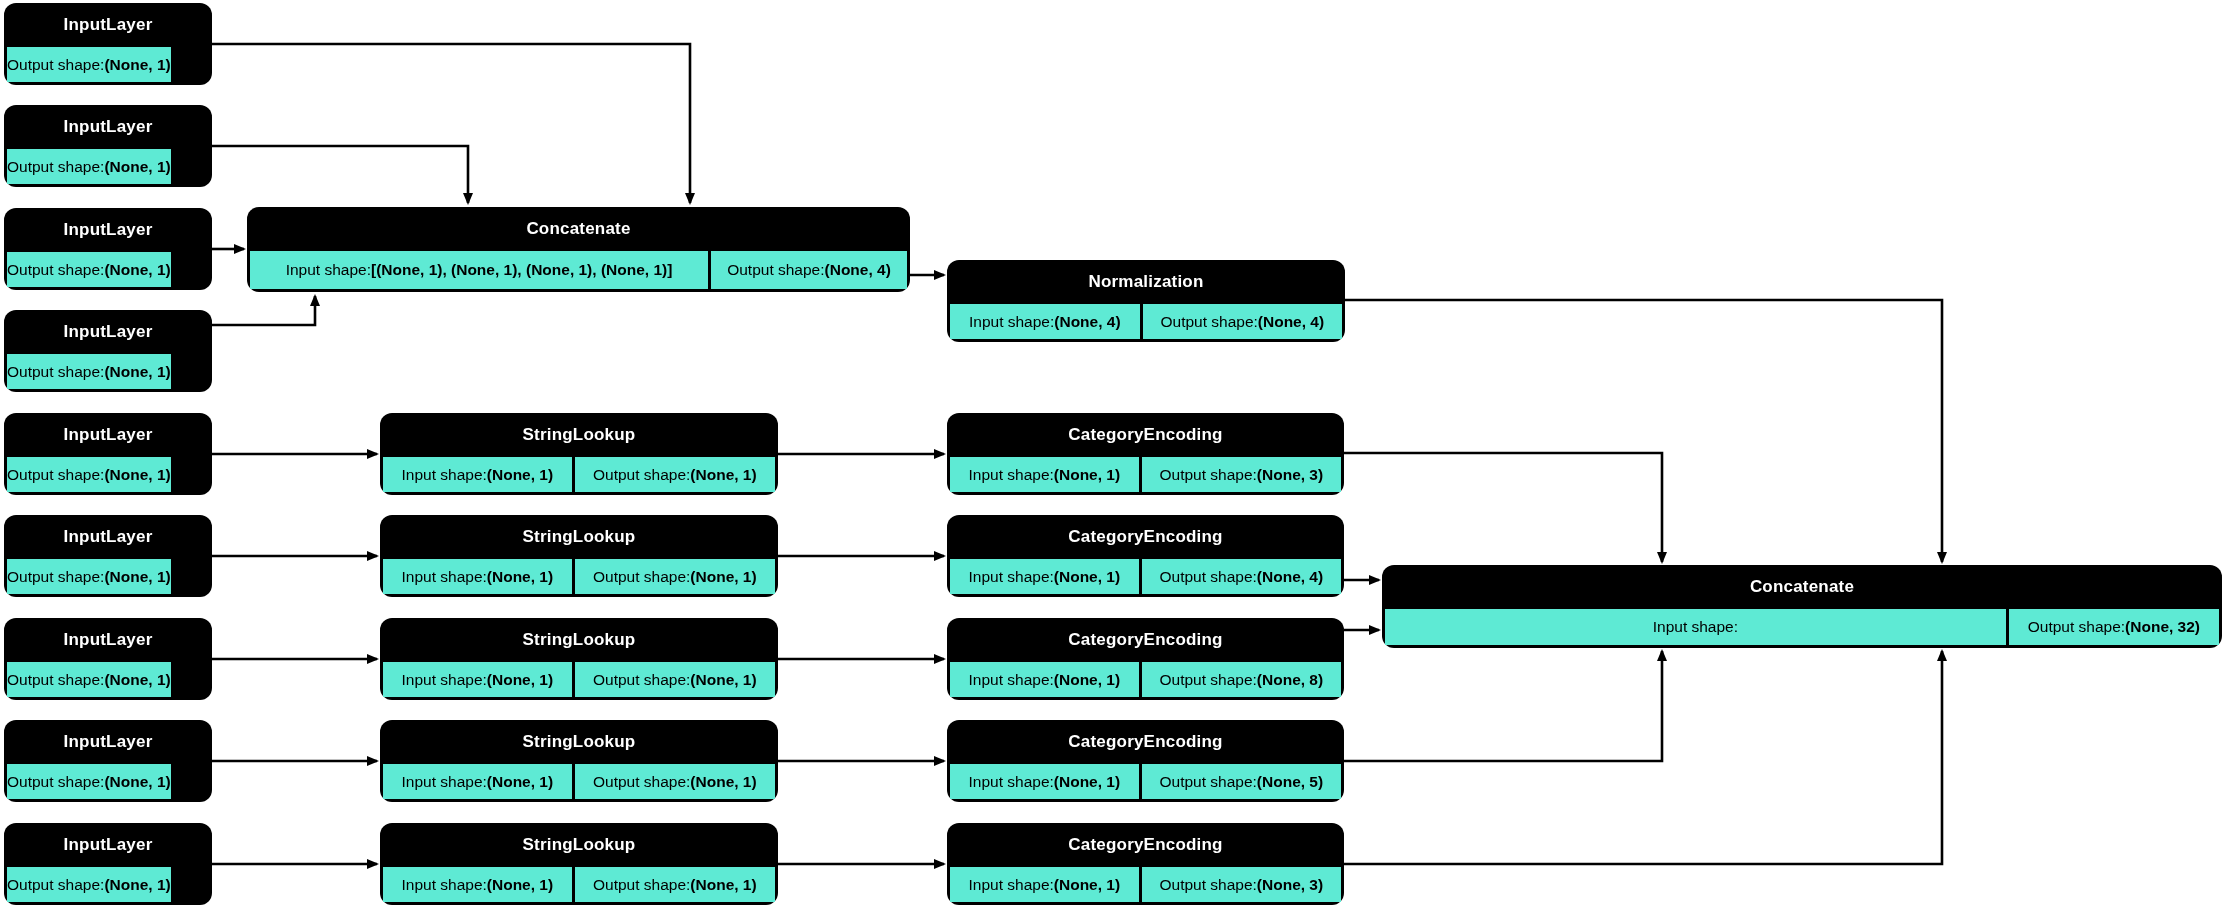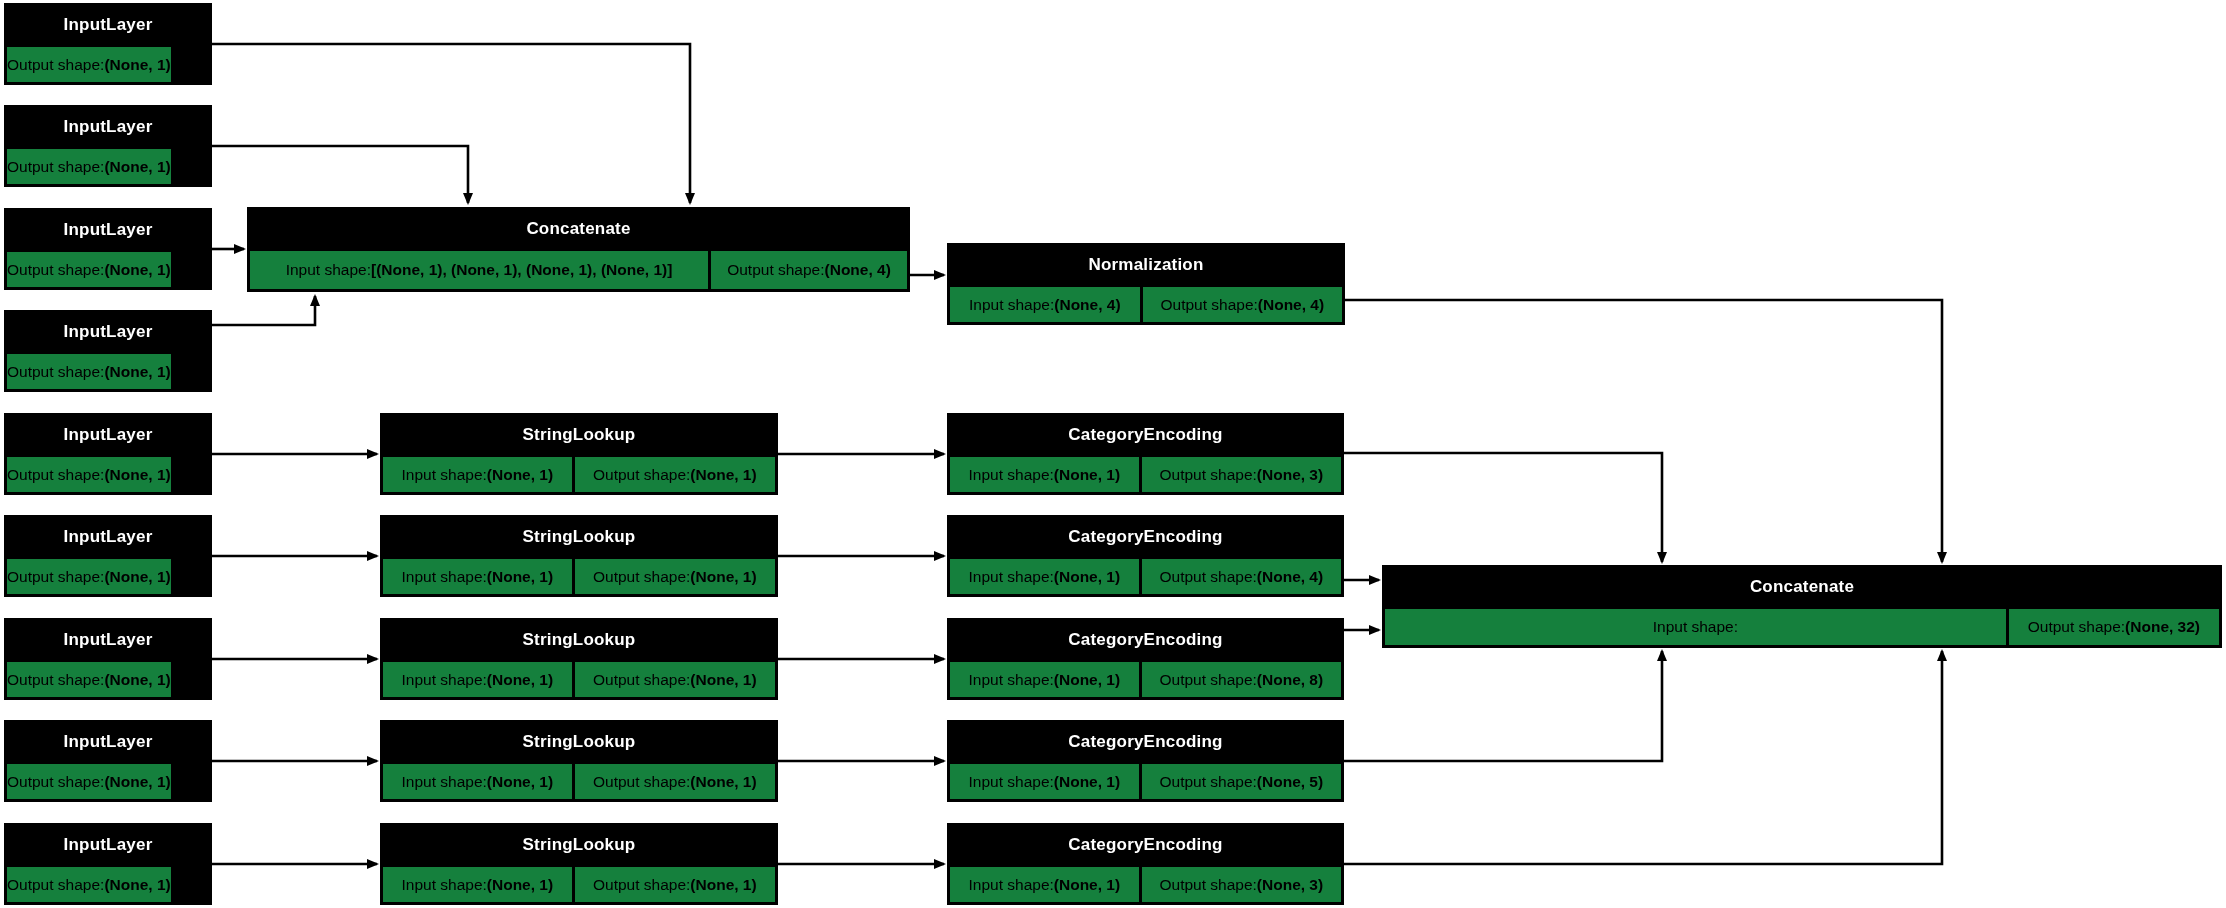--- a/index.html
+++ b/index.html
@@ -1,22 +1,22 @@
 <!DOCTYPE html>
 <html><head>
 <meta charset="utf-8">
 <style>
   html,body{margin:0;padding:0;background:#ffffff;}
   body{width:2226px;height:908px;position:relative;font-family:"Liberation Sans",sans-serif;overflow:hidden;}
   #edges{position:absolute;left:0;top:0;width:2226px;height:908px;pointer-events:none;}
-  .node{position:absolute;background:#000000;box-sizing:border-box;}
+  .node{position:absolute;background:#000000;box-sizing:border-box;border-radius:12px;}
   .hdr{height:44px;display:flex;align-items:center;justify-content:center;
        color:#ffffff;font-weight:bold;font-size:17px;letter-spacing:0.2px;}
   .cells{display:flex;gap:3px;padding:0 3px 3px 3px;height:calc(100% - 44px);box-sizing:border-box;}
-  .cell{background:#15803d;color:#000000;display:flex;align-items:center;justify-content:center;
+  .cell{background:#5eead4;color:#000000;display:flex;align-items:center;justify-content:center;
         font-size:15.5px;white-space:nowrap;overflow:hidden;min-width:0;}
   .val{font-weight:bold;}
   polyline{fill:none;stroke:#000000;stroke-width:2.6;}
 </style>
 </head>
 <body>
 
 <svg id="edges" viewBox="0 0 2226 908">
   <defs>
     <marker id="arw" markerWidth="13" markerHeight="11" refX="10" refY="5" orient="auto" markerUnits="userSpaceOnUse">
@@ -90,21 +90,21 @@
         <span class="lbl">Input shape:</span>
         <span class="val">[(None, 1), (None, 1), (None, 1), (None, 1)]</span>
       </div>
     <div class="cell" style="flex:196">
         <span class="lbl">Output shape:</span>
         <span class="val">(None, 4)</span>
       </div>
   </div>
 </div>
 
-<div class="node" style="left:947px;top:243px;width:398px;height:82px">
+<div class="node" style="left:947px;top:260px;width:398px;height:82px">
   <div class="hdr">Normalization</div>
   <div class="cells">
     <div class="cell" style="flex:193">
         <span class="lbl">Input shape:</span>
         <span class="val">(None, 4)</span>
       </div>
     <div class="cell" style="flex:203">
         <span class="lbl">Output shape:</span>
         <span class="val">(None, 4)</span>
       </div>

